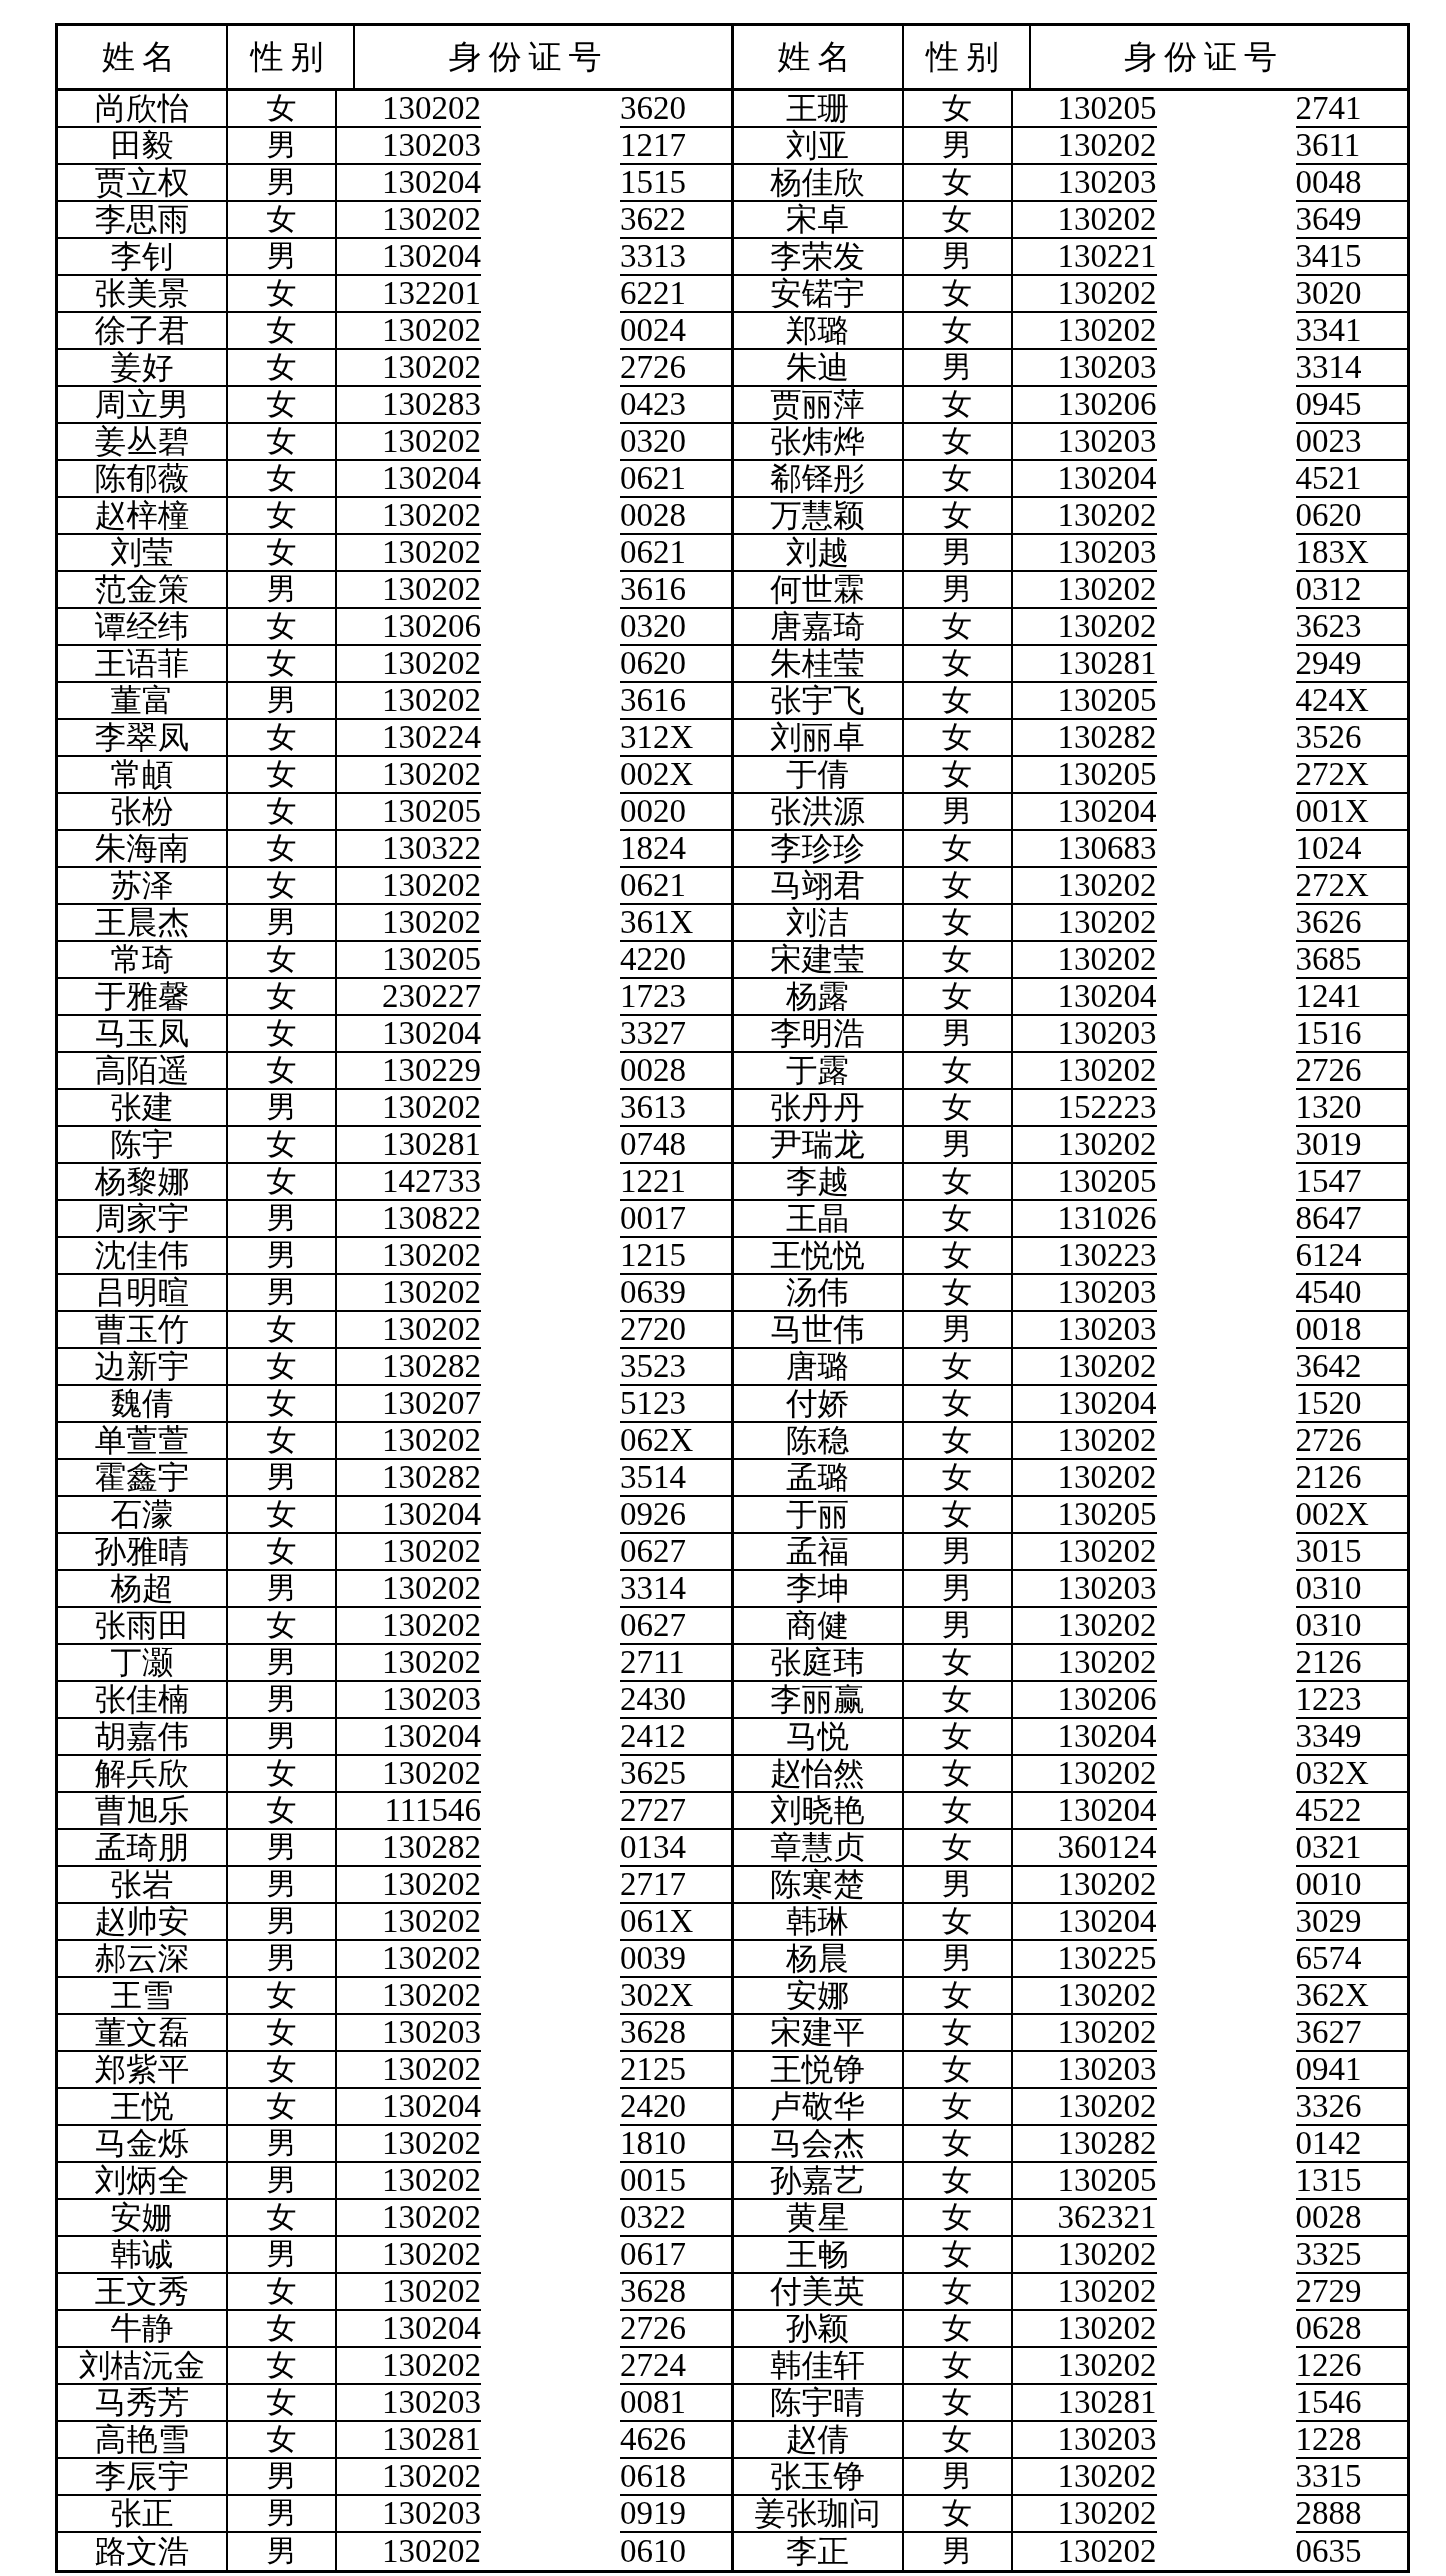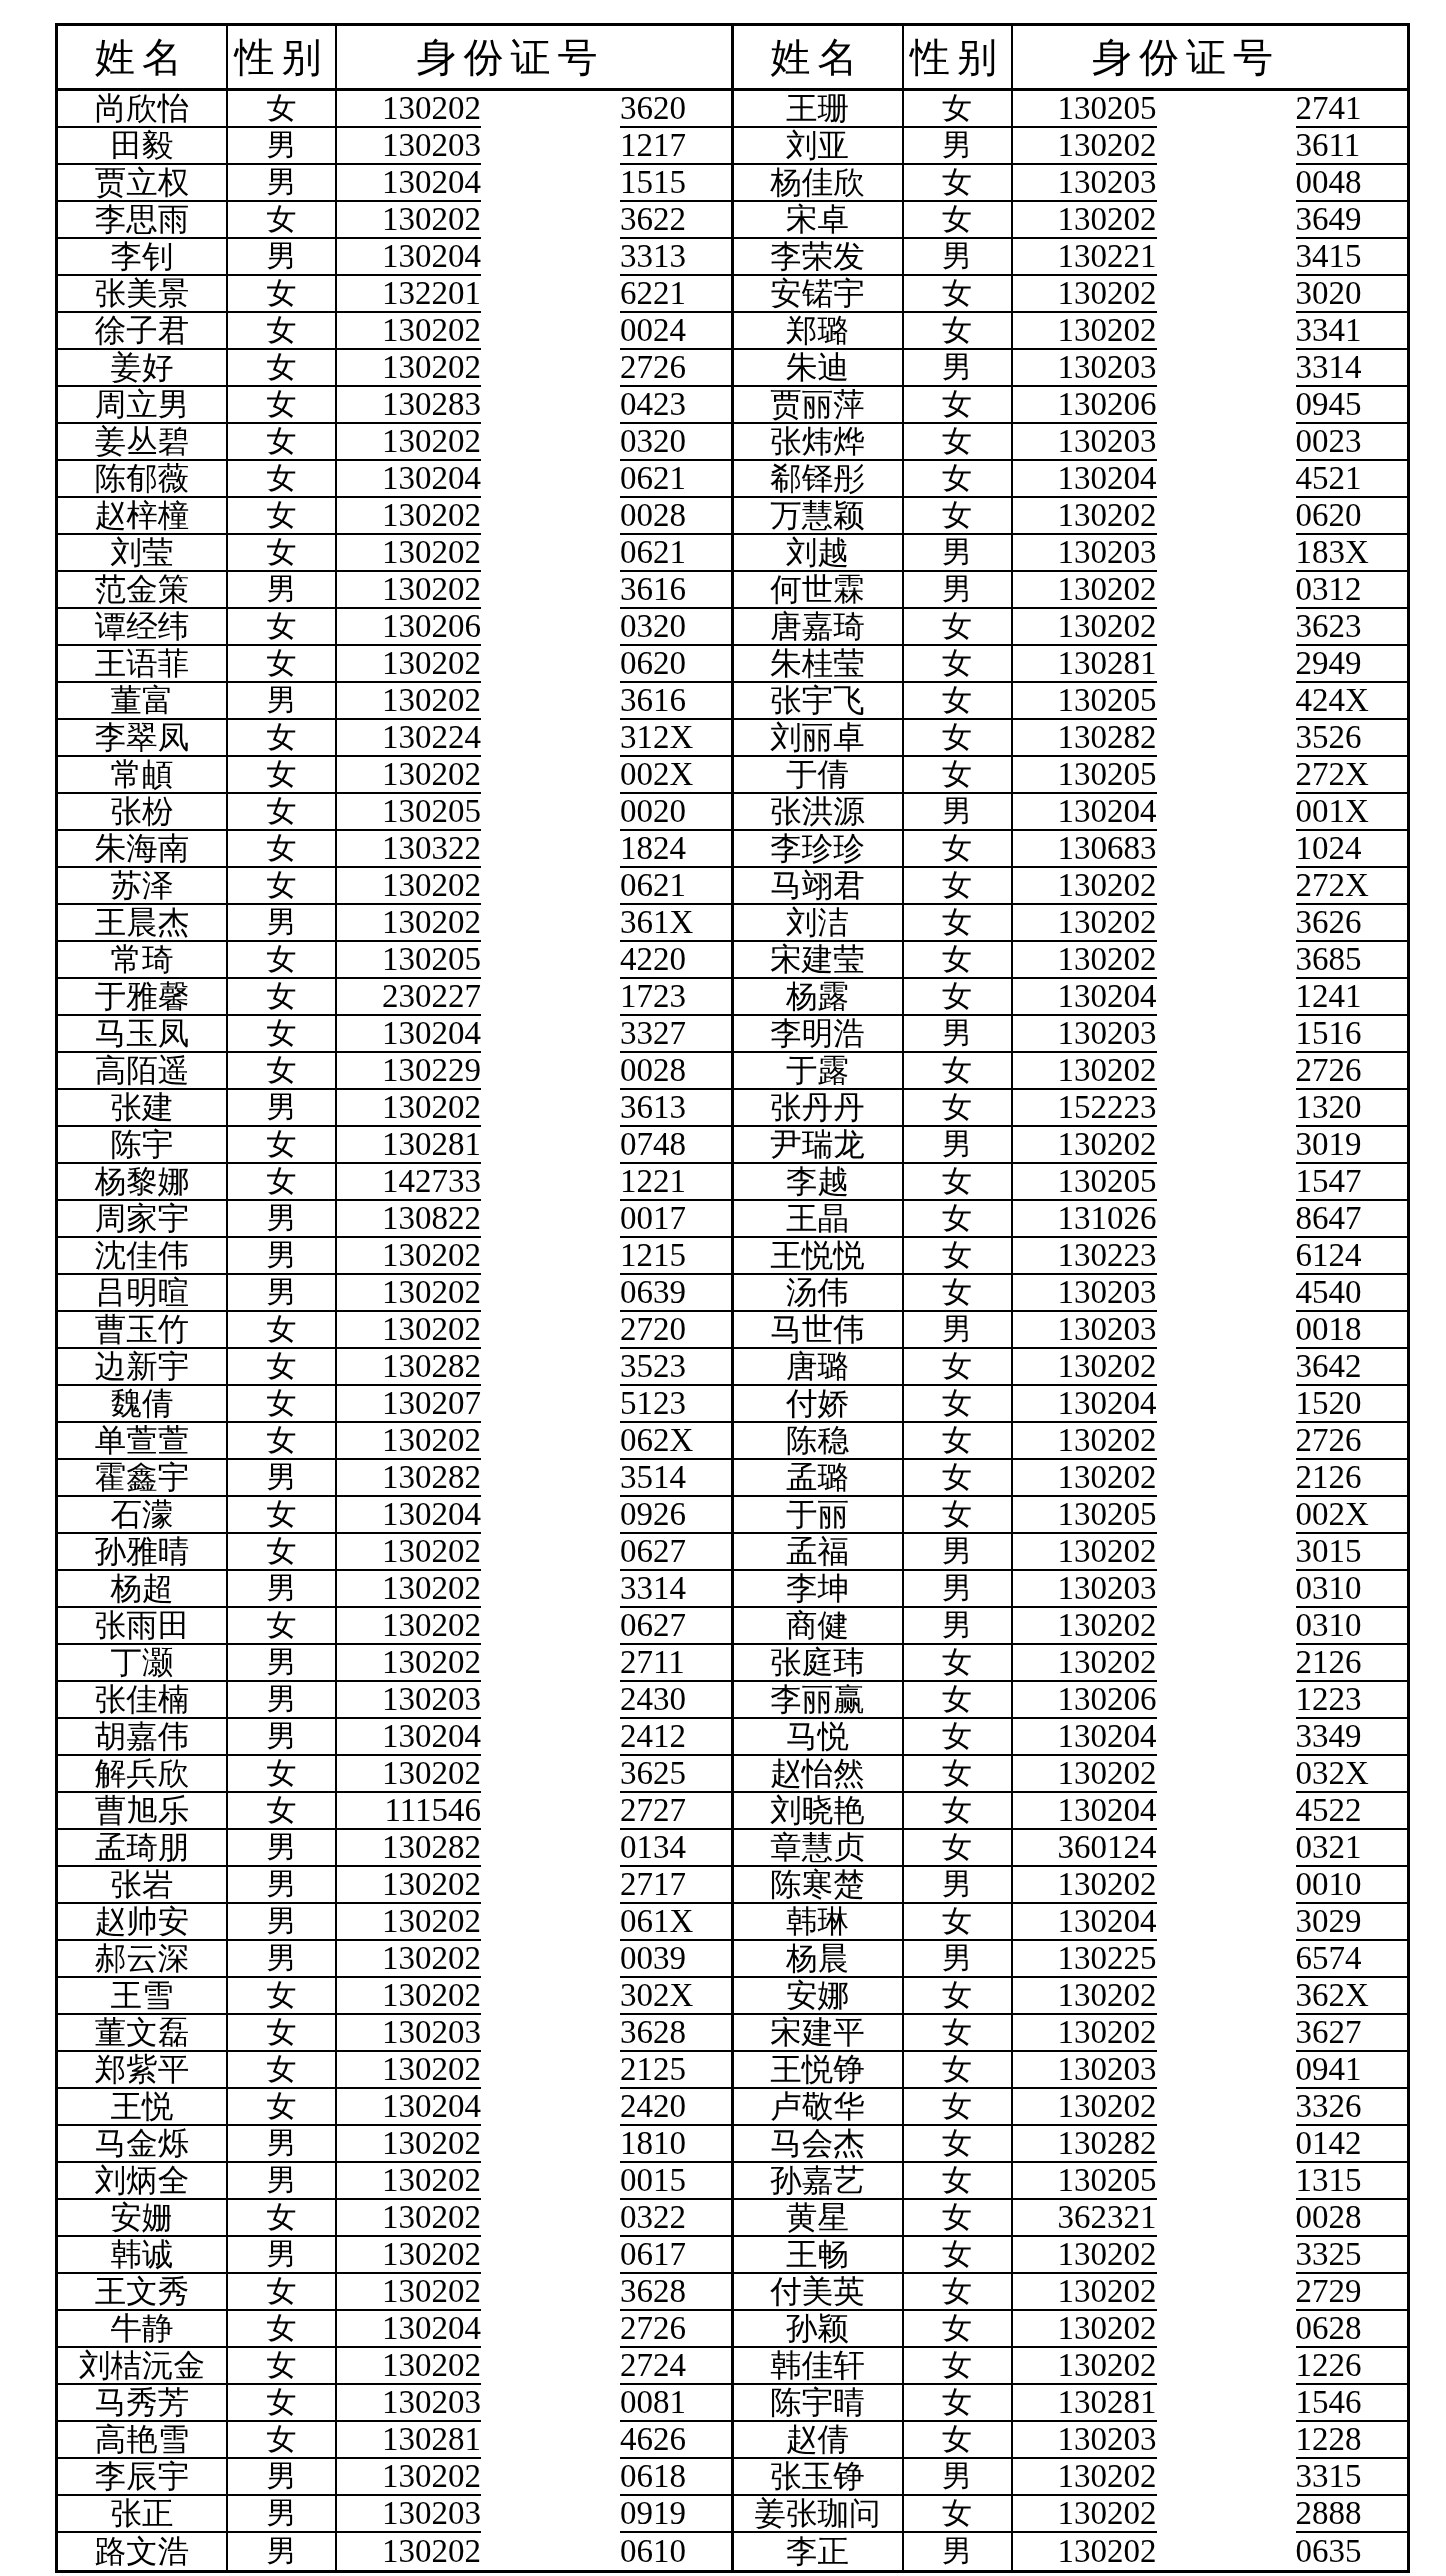--- a/index.html
+++ b/index.html
@@ -25,25 +25,25 @@
   .table + .table { margin-left: -3.5px; }
   .thead {
     display: flex;
     height: 65px;
     border-bottom: 3.5px solid #000;
   }
   .hc {
     display: flex;
     align-items: center;
     justify-content: center;
-    font-size: 40px;
+    font-size: 33px;
     letter-spacing: 7px;
   }
   .hc.name   { width: 170px; border-right: 2.9px solid #000; }
-  .hc.gender { width: 109px; border-right: 2.9px solid #000; text-align: center; }
+  .hc.gender { width: 127px; border-right: 2.9px solid #000; text-align: center; }
   .hc.id     { width: 347px; }
   .row { display: flex; height: 37px; }
   .cell {
     display: flex;
     align-items: center;
     overflow: hidden;
     white-space: nowrap;
   }
   .cell.name {
     width: 170px;

